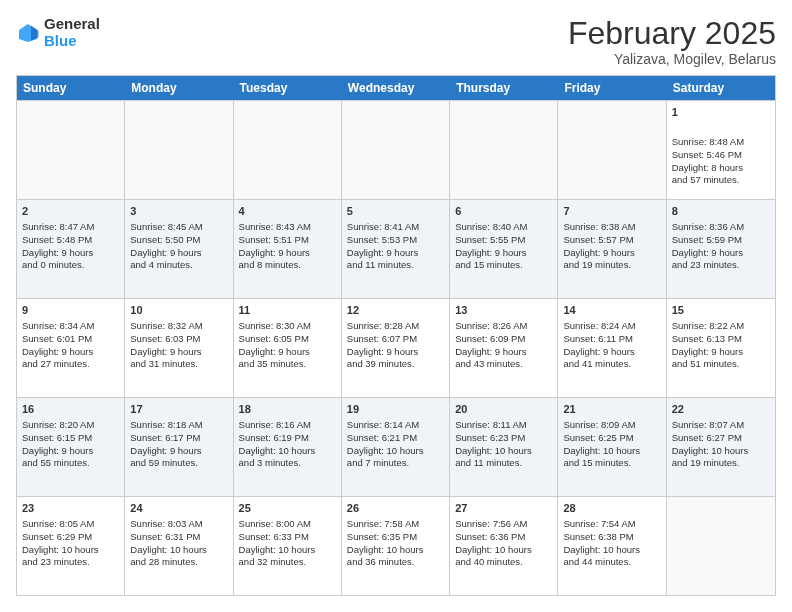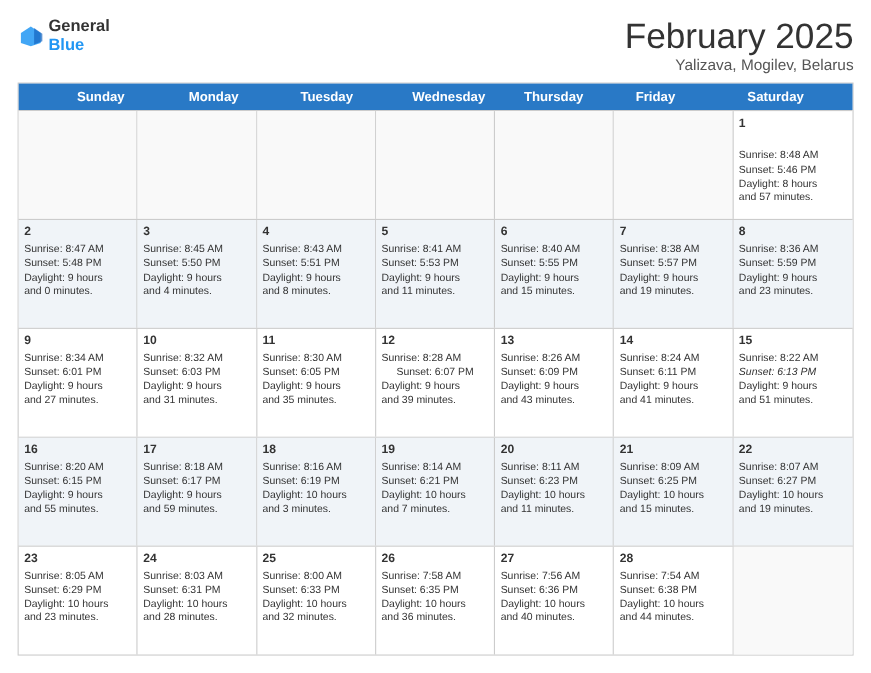--- a/index.html
+++ b/index.html
@@ -55,21 +55,20 @@
     .calendar {
       flex: 1;
       display: flex;
       flex-direction: column;
       border: 1px solid #ccc;
     }
     .cal-header {
       display: grid;
       grid-template-columns: repeat(7, 1fr);
       background: #2979C6;
-      padding-left: 47px;
     }
     .cal-header-cell {
       color: #fff;
       font-size: 12px;
       font-weight: bold;
       padding: 5px 6px;
       text-align: left;
     }
     .cal-body {
       flex: 1;
@@ -222,42 +221,42 @@
           <div class="cal-cell">
             <span class="day-num">11</span>
             <span style="display: block;">Sunrise: 8:30 AM</span>
             <span style="display: block;">Sunset: 6:05 PM</span>
             <span style="display: block;">Daylight: 9 hours</span>
             <span style="display: block;">and 35 minutes.</span>
           </div>
           <div class="cal-cell">
             <span class="day-num">12</span>
             <span style="display: block;">Sunrise: 8:28 AM</span>
-            <span style="display: block; text-align: center;">Sunset: 6:07 PM</span>
+            <span style="display: block;">Sunset: 6:07 PM</span>
             <span style="display: block;">Daylight: 9 hours</span>
             <span style="display: block;">and 39 minutes.</span>
           </div>
           <div class="cal-cell">
             <span class="day-num">13</span>
             <span style="display: block;">Sunrise: 8:26 AM</span>
             <span style="display: block;">Sunset: 6:09 PM</span>
             <span style="display: block;">Daylight: 9 hours</span>
             <span style="display: block;">and 43 minutes.</span>
           </div>
           <div class="cal-cell">
             <span class="day-num">14</span>
             <span style="display: block;">Sunrise: 8:24 AM</span>
             <span style="display: block;">Sunset: 6:11 PM</span>
             <span style="display: block;">Daylight: 9 hours</span>
             <span style="display: block;">and 41 minutes.</span>
           </div>
           <div class="cal-cell">
             <span class="day-num">15</span>
             <span style="display: block;">Sunrise: 8:22 AM</span>
-            <span style="display: block; font-style: italic;">Sunset: 6:13 PM</span>
+            <span style="display: block;">Sunset: 6:13 PM</span>
             <span style="display: block;">Daylight: 9 hours</span>
             <span style="display: block;">and 51 minutes.</span>
           </div>
         </div>
         <div class="cal-row">
           <div class="cal-cell shaded">
             <span class="day-num">16</span>
             <span style="display: block;">Sunrise: 8:20 AM</span>
             <span style="display: block;">Sunset: 6:15 PM</span>
             <span style="display: block;">Daylight: 9 hours</span>

